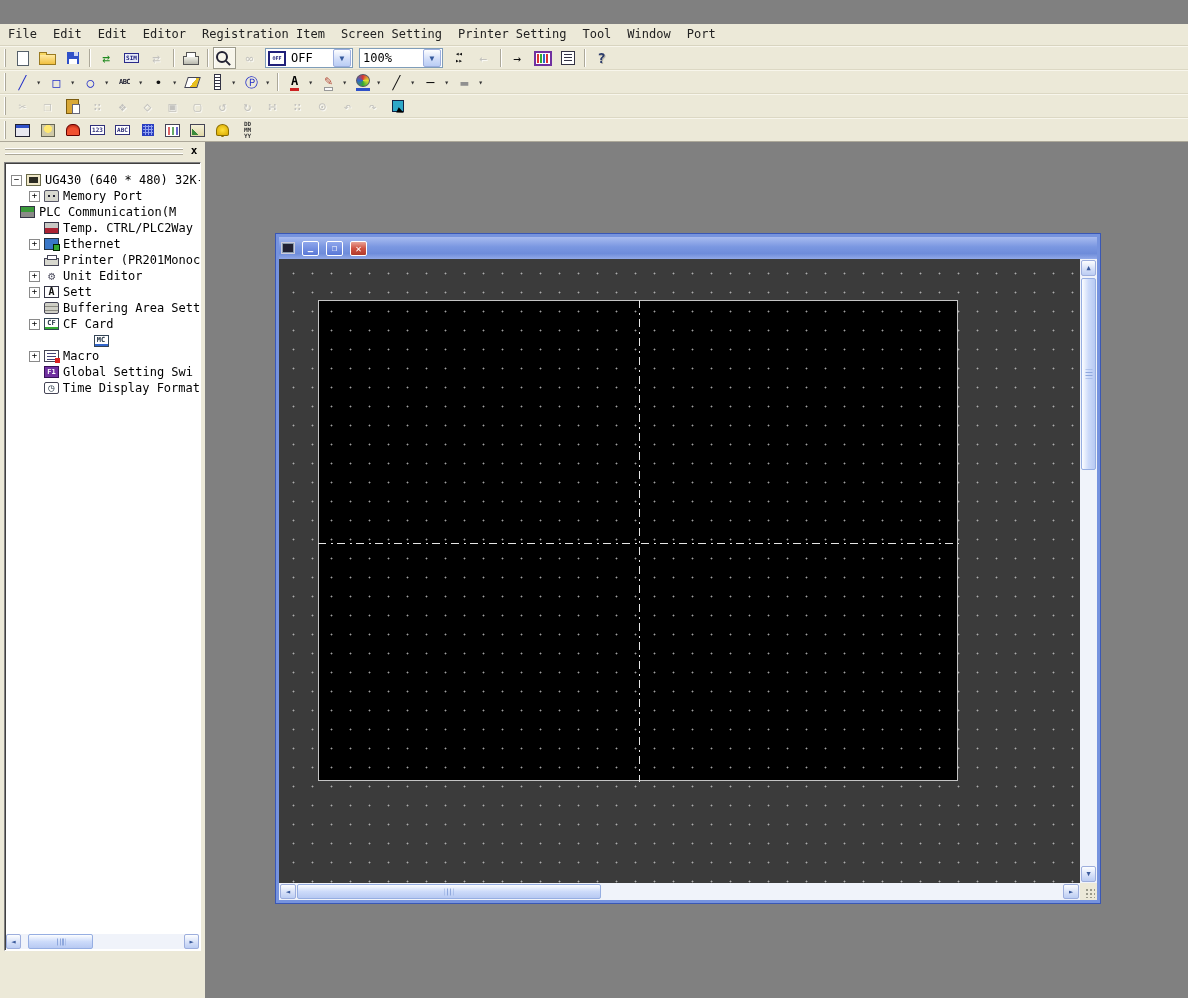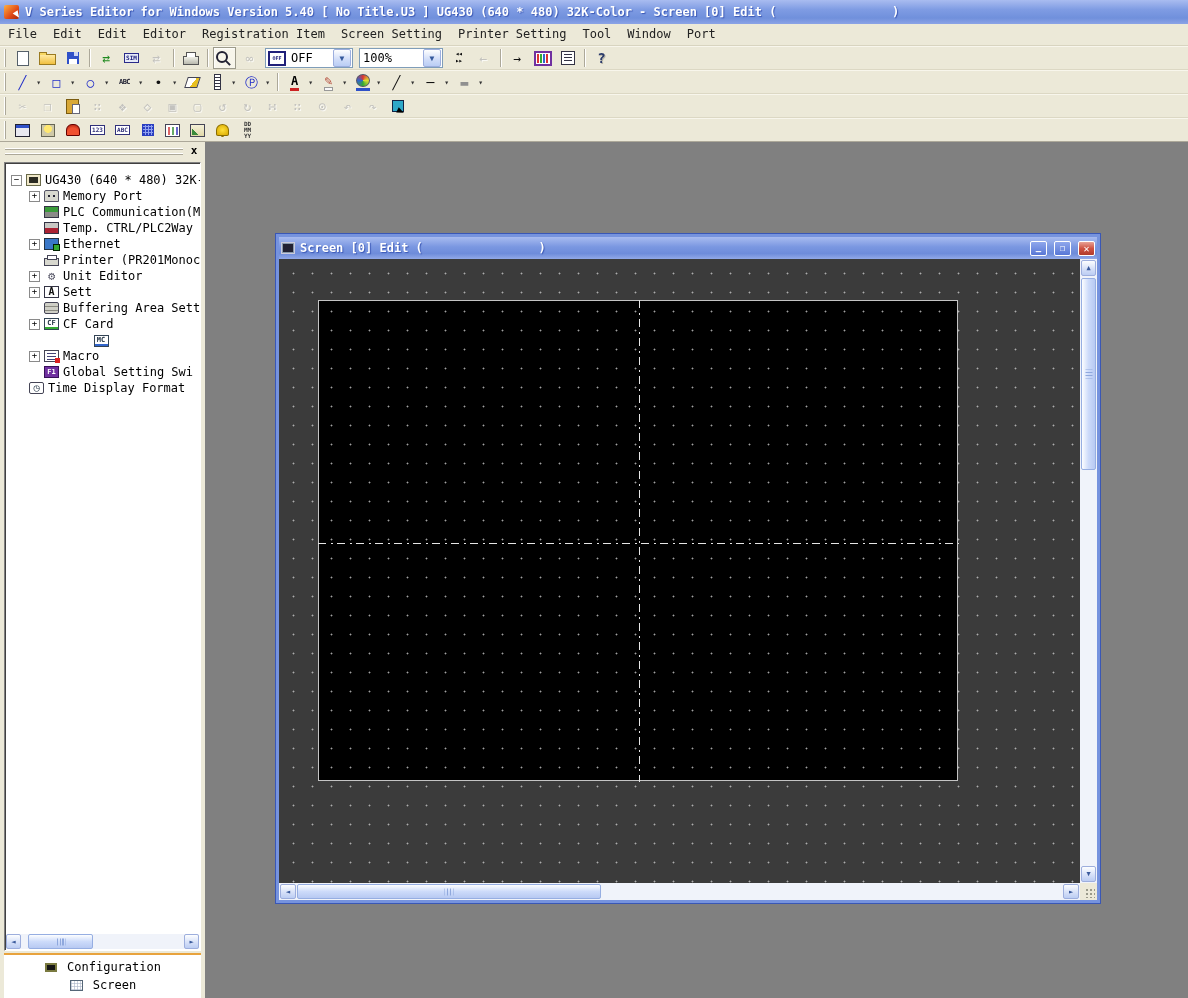--- a/index.html
+++ b/index.html
@@ -197,24 +197,20 @@
   .child-hscroll .sb-thumb{top:1px;height:15px;left:18px;width:304px;}
   .child-corner{position:absolute;right:0;bottom:0;width:17px;height:17px;background:#ece9d8;}
   .child-corner::after{content:"";position:absolute;right:2px;bottom:2px;width:10px;height:10px;
     background:radial-gradient(circle at 2px 2px,#9a9a8a 1px,transparent 1.4px);background-size:4px 4px;}
 </style>
 </head>
 <body>
 
 <div class="app">
 
-  <div class="titlebar">
-    <span class="app-icon"></span>
-    <span class="title-text">V Series Editor for Windows Version 5.40 [ No Title.U3 ] UG430 (640 * 480) 32K-Color - Screen [0] Edit (                )</span>
-  </div>
 
   <div class="menubar">
 
       <span class="menu-item">File</span>
 
       <span class="menu-item">Edit</span>
 
       <span class="menu-item">Edit</span>
 
       <span class="menu-item">Editor</span>
@@ -563,21 +559,21 @@
           <span class="ticon-tree ti-monitor"></span>
           <span class="tlabel">UG430 (640 * 480) 32K-</span>
         </div>
 
         <div class="titem" style="padding-left: 24px;">
           <span class="exp">+</span>
           <span class="ticon-tree ti-serial"></span>
           <span class="tlabel">Memory Port</span>
         </div>
 
-        <div class="titem" style="padding-left: 24px;">
+        <div class="titem" style="">
           <span class="exp"></span>
           <span class="ticon-tree ti-plc"></span>
           <span class="tlabel">PLC Communication(M</span>
         </div>
 
         <div class="titem" style="padding-left: 24px;">
           <span class="exp"></span>
           <span class="ticon-tree ti-temp"></span>
           <span class="tlabel">Temp. CTRL/PLC2Way</span>
         </div>
@@ -629,51 +625,37 @@
           <span class="ticon-tree ti-macro"></span>
           <span class="tlabel">Macro</span>
         </div>
 
         <div class="titem" style="padding-left: 24px;">
           <span class="exp"></span>
           <span class="ticon-tree ti-f1"></span>
           <span class="tlabel">Global Setting Swi</span>
         </div>
 
-        <div class="titem" style="padding-left: 9px;">
+        <div class="titem" style="padding-left: 9px; justify-content: flex-end;">
           <span class="exp"></span>
           <span class="ticon-tree ti-clock"></span>
           <span class="tlabel">Time Display Format</span>
         </div>
 
       <div class="sb tree-hscroll">
         <span class="sb-btn" style="left:0">◄</span>
         <span class="sb-thumb horz"></span>
         <span class="sb-btn" style="right:0">►</span>
       </div>
     </div>
-    <div class="dock-tabs">
-
-        <div class="dtab">
-          <span class="ticon-tree ti-config"></span>
-          <span>Configuration</span>
-        </div>
-
-        <div class="dtab">
-          <span class="ticon-tree ti-screen"></span>
-          <span>Screen</span>
-        </div>
-
-    </div>
   </div>
 
   <div class="child">
     <div class="child-title">
       <span class="child-icon"></span>
-      <span class="t">Screen [0] Edit (                )</span>
       <span class="child-btn min">
           <span>—</span>
         </span>
       <span class="child-btn">
           <span>❐</span>
         </span>
       <span class="child-btn close">
           <span>✕</span>
         </span>
     </div>

